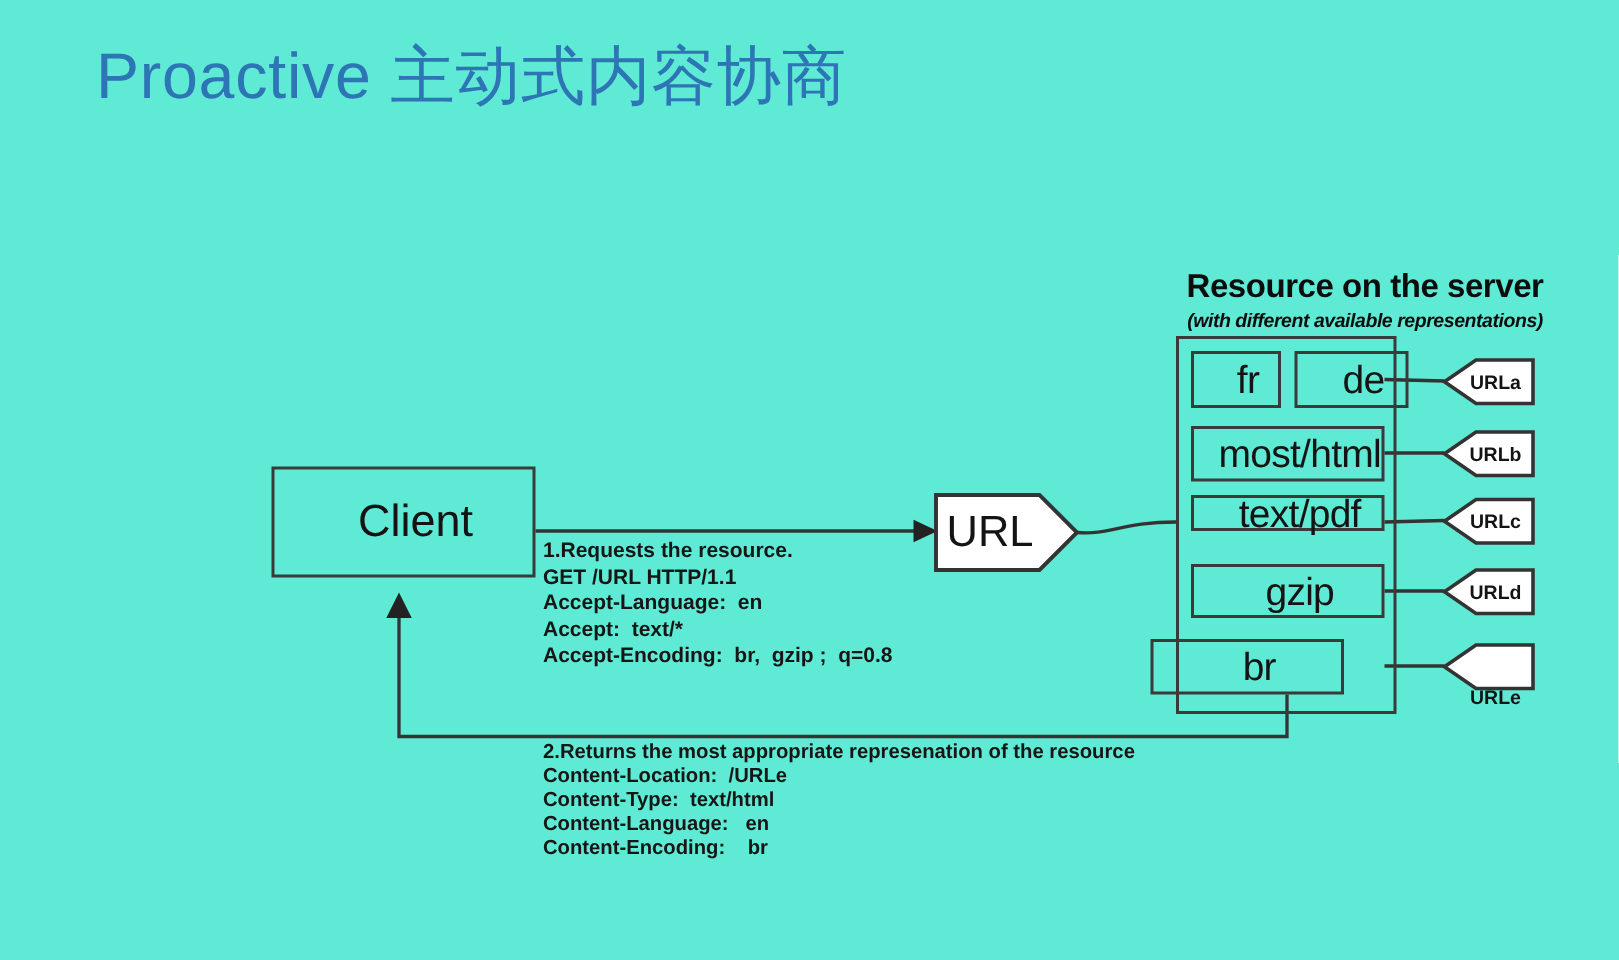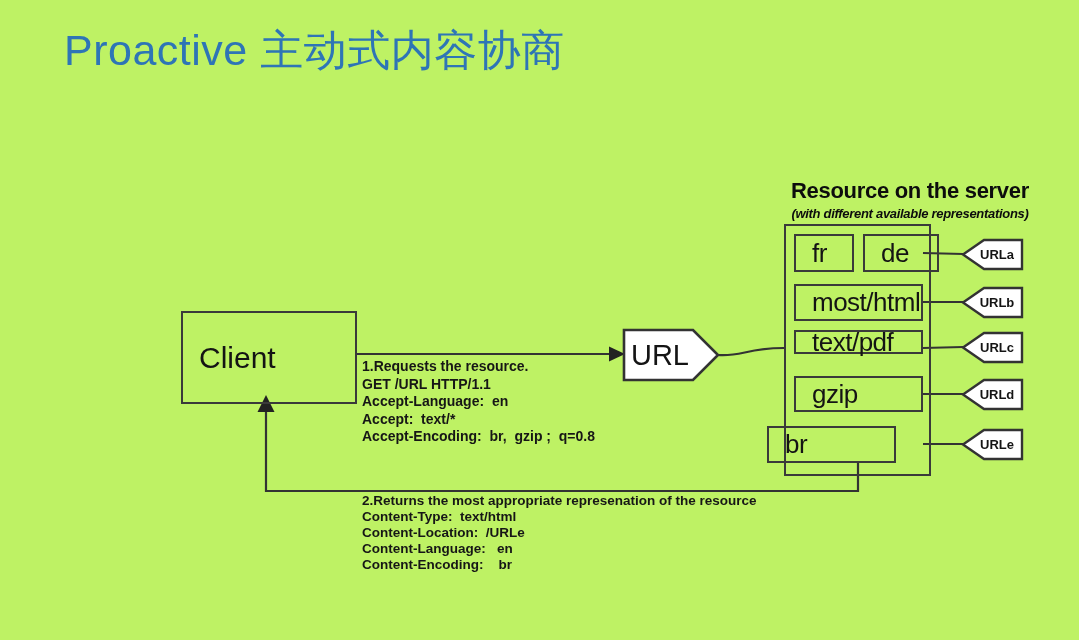--- a/index.html
+++ b/index.html
@@ -1,21 +1,21 @@
 <!DOCTYPE html>
 <html><head>
 <meta charset="utf-8">
 <style>
   * { margin: 0; padding: 0; box-sizing: border-box; }
   html, body { background: #ffffff; }
   .slide {
     position: relative;
     width: 1079px;
     height: 640px;
-    background: #bef264;
+    background: #5eead4;
     overflow: hidden;
     font-family: "Liberation Sans", sans-serif;
   }
   .page-title {
     position: absolute;
     left: 64px;
     top: 22px;
     font-size: 43px;
     font-weight: 300;
     letter-spacing: 0.5px;
@@ -25,46 +25,46 @@
   }
   svg.wires { position: absolute; left: 0; top: 0; z-index: 1; }
   .layer { position: absolute; left: 0; top: 0; width: 100%; height: 100%; z-index: 2; }
 
   .dbox {
     position: absolute;
     border: 2.5px solid #3a3a3a;
     background: transparent;
     display: flex;
     align-items: center;
-    justify-content: flex-start;
+    justify-content: center;
     color: #141414;
     padding-left: 16px;
   }
-  .client-box   { left: 181px; top: 311px; width: 176px; height: 93px; font-size: 30px; }
+  .client-box   { left: 181px; top: 311px; width: 176px; height: 74px; font-size: 30px; }
   .server-box   { left: 784px; top: 224px; width: 147px; height: 252px; border-width: 2px; }
   .rep-box      { border-width: 2px; font-size: 26px; letter-spacing: -0.5px; }
   .rep-fr       { left: 794px; top: 234px; width: 60px;  height: 38px; }
   .rep-de       { left: 863px; top: 234px; width: 76px;  height: 38px; }
   .rep-texthtml { left: 794px; top: 284px; width: 129px; height: 37px; }
   .rep-textpdf  { left: 794px; top: 330px; width: 129px; height: 24px; }
   .rep-gzip     { left: 794px; top: 376px; width: 129px; height: 36px; }
   .rep-br       { left: 767px; top: 426px; width: 129px; height: 37px; }
 
   .url-label {
     position: absolute; left: 624px; top: 330px; width: 72px; height: 50px;
     display: flex; align-items: center; justify-content: center;
     font-size: 29px; color: #141414; letter-spacing: 0;
   }
   .tag-label {
     position: absolute; width: 50px; height: 29px; left: 972px;
     display: flex; align-items: center; justify-content: center;
     font-size: 13px; font-weight: 700; color: #141414;
   }
   .tag-a { top: 240px; } .tag-b { top: 288px; } .tag-c { top: 333px; }
-  .tag-d { top: 380px; } .tag-e { top: 430px; }
+  .tag-d { top: 380px; } .tag-e { top: 450px; }
 
   .server-heading-wrap { position: absolute; left: 745px; top: 178px; width: 330px; text-align: center; color: #0d0d0d; }
   .server-heading   { font-size: 22px; font-weight: 700; letter-spacing: -0.3px; white-space: nowrap; }
   .server-subheading{ font-size: 13px; font-weight: 700; font-style: italic; letter-spacing: -0.3px; margin-top: 2px; white-space: nowrap; }
 
   .msg { position: absolute; color: #161616; font-weight: 700; }
   .msg .line { white-space: pre; }
   .request-msg  { left: 362px; top: 358px; font-size: 14px;   line-height: 17.5px; }
   .response-msg { left: 362px; top: 493px; font-size: 13.5px; line-height: 16px; }
 </style>
@@ -143,20 +143,20 @@
     <div class="msg request-msg">
       <div class="line">1.Requests the resource.</div>
       <div class="line">GET /URL HTTP/1.1</div>
       <div class="line">Accept-Language:  en</div>
       <div class="line">Accept:  text/*</div>
       <div class="line">Accept-Encoding:  br,  gzip ;  q=0.8</div>
     </div>
 
     <div class="msg response-msg">
       <div class="line">2.Returns the most appropriate represenation of the resource</div>
+      <div class="line">Content-Location:  /URLe</div>
       <div class="line">Content-Type:  text/html</div>
-      <div class="line">Content-Location:  /URLe</div>
       <div class="line">Content-Language:   en</div>
       <div class="line">Content-Encoding:    br</div>
     </div>
   </div>
 
 </div>
 
 </body></html>

